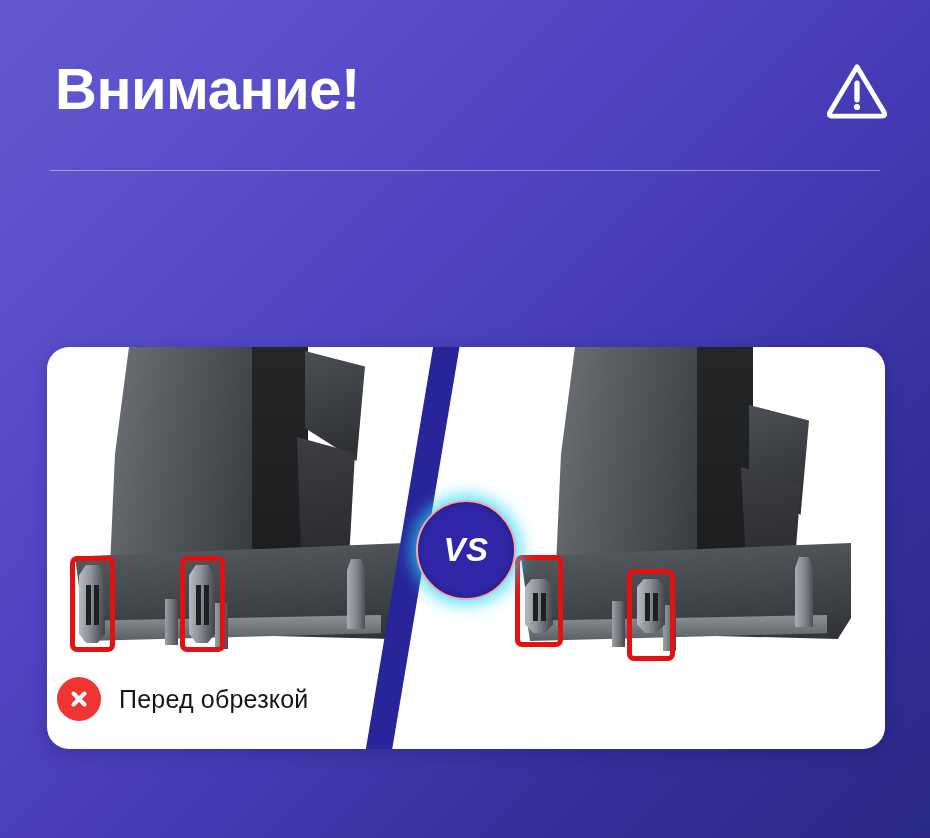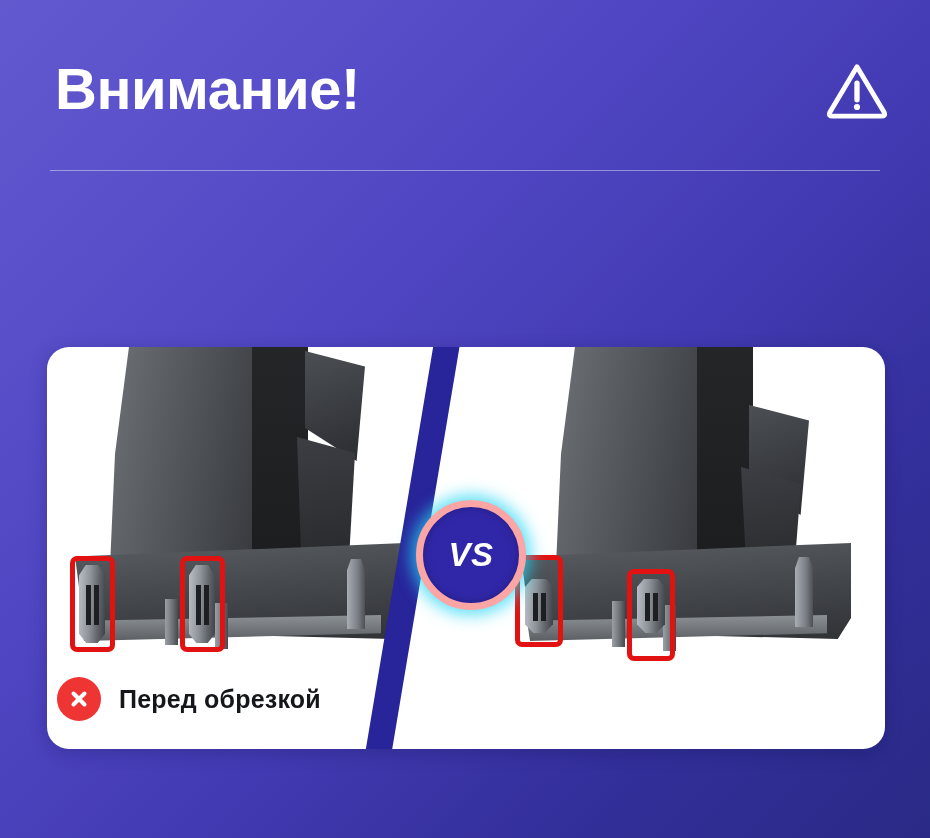--- a/index.html
+++ b/index.html
@@ -206,21 +206,21 @@
 
   
   .vs-badge {
     position: absolute;
     left: 369px;
     top: 153px;
     width: 96px;
     height: 96px;
     border-radius: 50%;
     background: #3027a8;
-    border: 7px solid #fca5a5;
+    border: 2px solid #fca5a5;
     box-shadow: 0 0 16px 5px rgba(39,215,245,0.75),
                 inset 0 0 8px rgba(0,0,0,0.25);
     display: flex;
     align-items: center;
     justify-content: center;
     z-index: 5;
   }
   .vs-badge span {
     color: #ffffff;
     font-size: 33px;
@@ -247,21 +247,21 @@
     display: flex;
     align-items: center;
     justify-content: center;
     flex: 0 0 auto;
   }
   .badge-red   { background: #ef3434; }
   .badge-circle svg { display:block; }
 
   .legend-text {
     font-size: 25px;
-    font-weight: 700;
+    font-weight: 400;
     color: #15161a;
     white-space: nowrap;
     letter-spacing: 0.2px;
   }
 </style>
 </head>
 <body>
 
 <div class="page">
 

